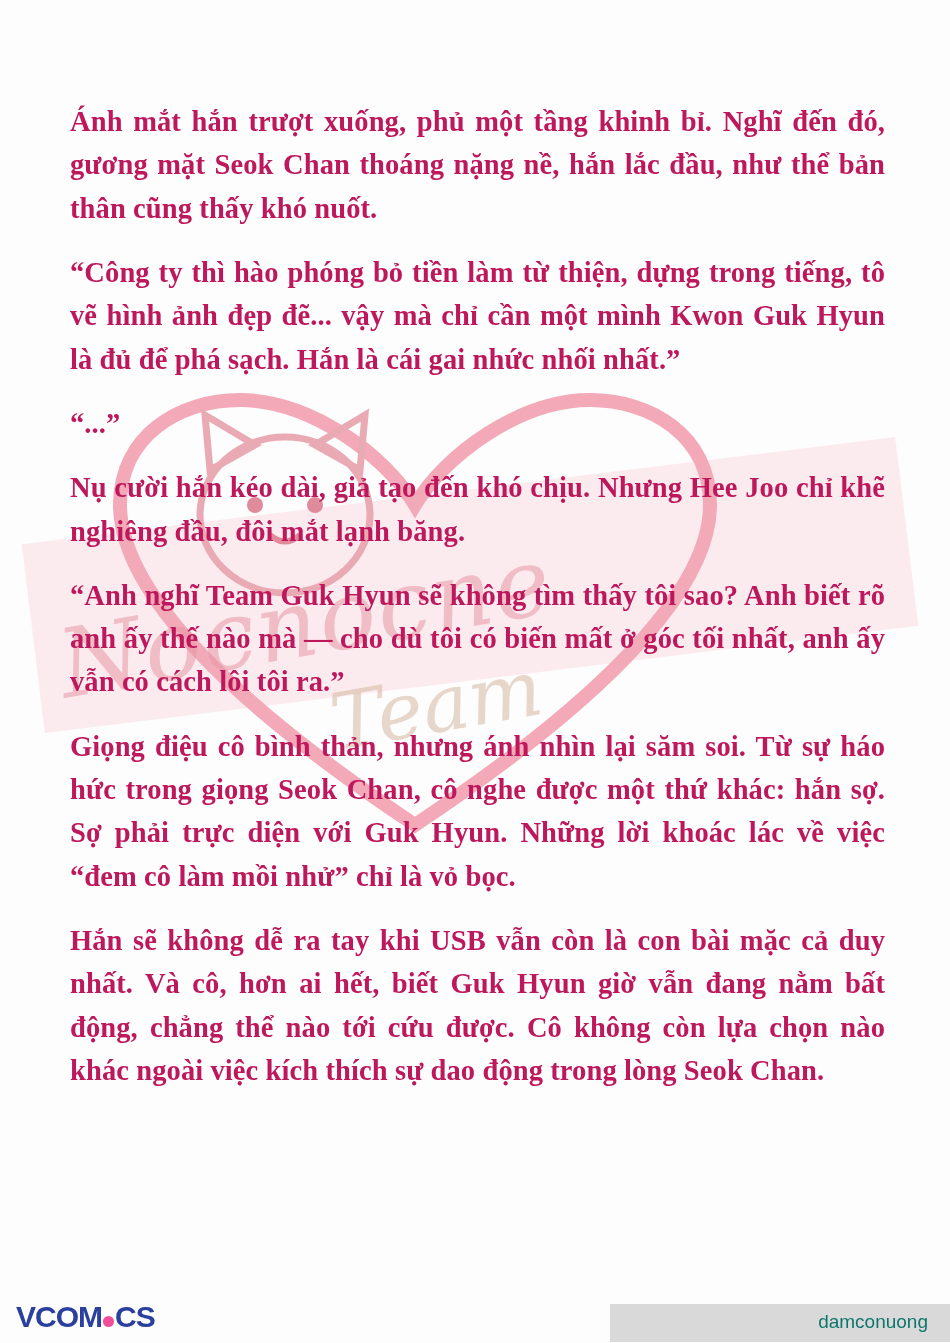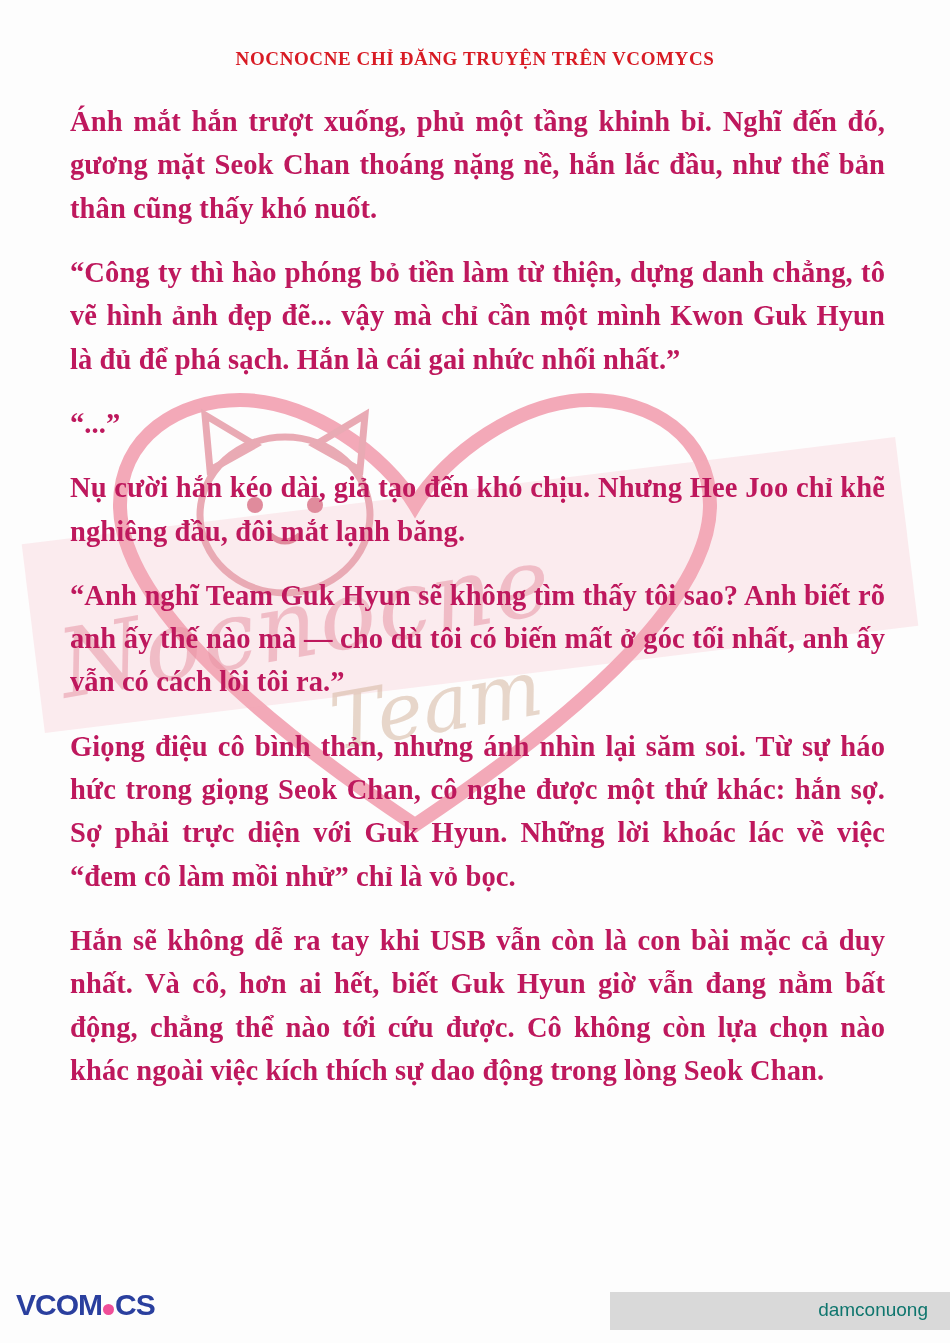--- a/index.html
+++ b/index.html
@@ -112,21 +112,21 @@
     font-weight: 600;
     letter-spacing: 0.1px;
   }
   .para.short {
     text-align: left;
   }
   
   .footer {
     position: absolute;
     left: 0;
-    bottom: 13px;
+    bottom: 1px;
     width: 950px;
     height: 62px;
     z-index: 4;
   }
   .footer-logo {
     position: absolute;
     left: 16px;
     bottom: 8px;
     font-family: "Liberation Sans", sans-serif;
     font-weight: bold;
@@ -178,27 +178,24 @@
       <path d="M190 70 L195 15 L145 45 Z" fill="none" stroke="#e9aab4" stroke-width="7"></path>
       <ellipse cx="115" cy="115" rx="85" ry="78" fill="none" stroke="#e9aab4" stroke-width="7"></ellipse>
       <circle cx="85" cy="105" r="8" fill="#e08b9c"></circle>
       <circle cx="145" cy="105" r="8" fill="#e08b9c"></circle>
       <path d="M100 135 Q115 148 130 135" fill="none" stroke="#e08b9c" stroke-width="6"></path>
     </svg>
     <div class="wm-text">Nocnocne</div>
     <div class="wm-text2">Team</div>
   </div>
 
-  <div class="header">
-    <span class="header-title">NOCNOCNE CHỈ ĐĂNG TRUYỆN TRÊN VCOMYCS</span>
-  </div>
 
   <div class="content">
     <p class="para">Ánh mắt hắn trượt xuống, phủ một tầng khinh bỉ. Nghĩ đến đó, gương mặt Seok Chan thoáng nặng nề, hắn lắc đầu, như thể bản thân cũng thấy khó nuốt.</p>
-    <p class="para">“Công ty thì hào phóng bỏ tiền làm từ thiện, dựng danh chẳng, tô vẽ hình ảnh đẹp đẽ... vậy mà chỉ cần một mình Kwon Guk Hyun là đủ để phá sạch. Hắn là cái gai nhức nhối nhất.”</p>
+    <p class="para">“Công ty thì hào phóng bỏ tiền làm từ thiện, dựng trong tiếng, tô vẽ hình ảnh đẹp đẽ... vậy mà chỉ cần một mình Kwon Guk Hyun là đủ để phá sạch. Hắn là cái gai nhức nhối nhất.”</p>
     <p class="para short">“...”</p>
     <p class="para">Nụ cười hắn kéo dài, giả tạo đến khó chịu. Nhưng Hee Joo chỉ khẽ nghiêng đầu, đôi mắt lạnh băng.</p>
     <p class="para">“Anh nghĩ Team Guk Hyun sẽ không tìm thấy tôi sao? Anh biết rõ anh ấy thế nào mà — cho dù tôi có biến mất ở góc tối nhất, anh ấy vẫn có cách lôi tôi ra.”</p>
     <p class="para">Giọng điệu cô bình thản, nhưng ánh nhìn lại săm soi. Từ sự háo hức trong giọng Seok Chan, cô nghe được một thứ khác: hắn sợ. Sợ phải trực diện với Guk Hyun. Những lời khoác lác về việc “đem cô làm mồi nhử” chỉ là vỏ bọc.</p>
     <p class="para">Hắn sẽ không dễ ra tay khi USB vẫn còn là con bài mặc cả duy nhất. Và cô, hơn ai hết, biết Guk Hyun giờ vẫn đang nằm bất động, chẳng thể nào tới cứu được. Cô không còn lựa chọn nào khác ngoài việc kích thích sự dao động trong lòng Seok Chan.</p>
   </div>
 
   <div class="footer">
     <div class="footer-logo"><span class="v">V</span><span>COM</span><span class="dot"></span><span>CS</span></div>
     <div class="footer-bar"></div>

